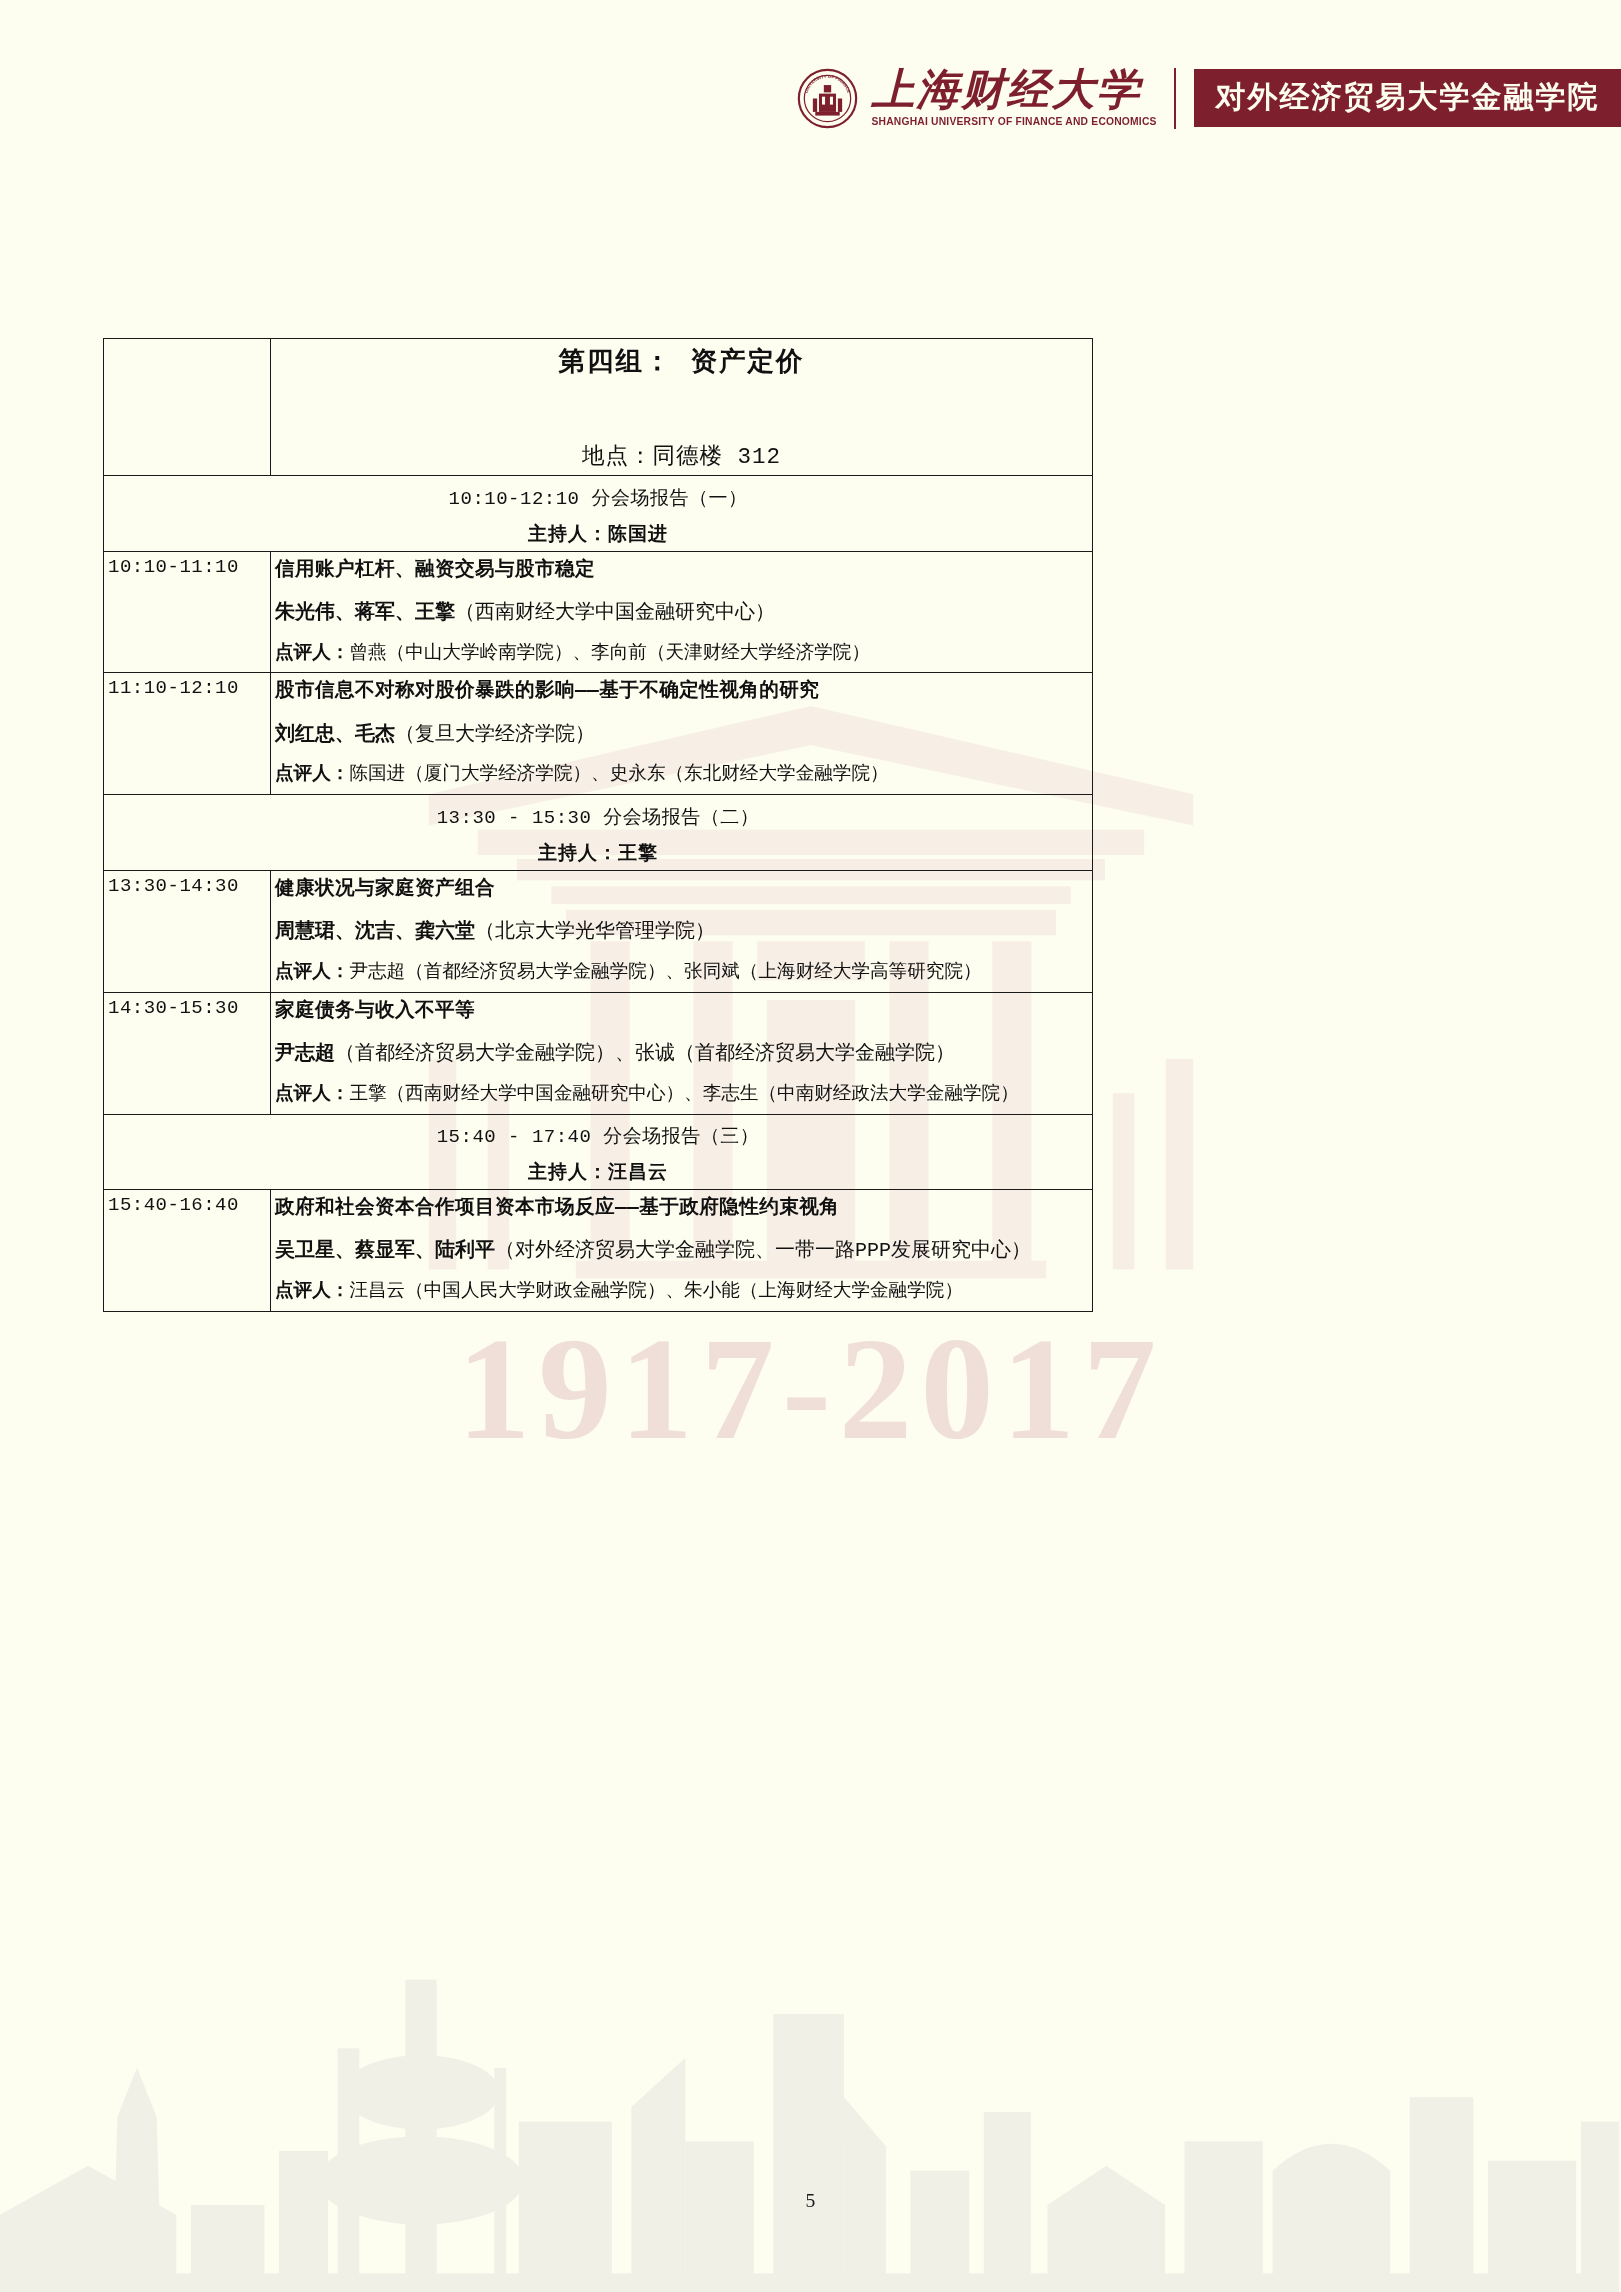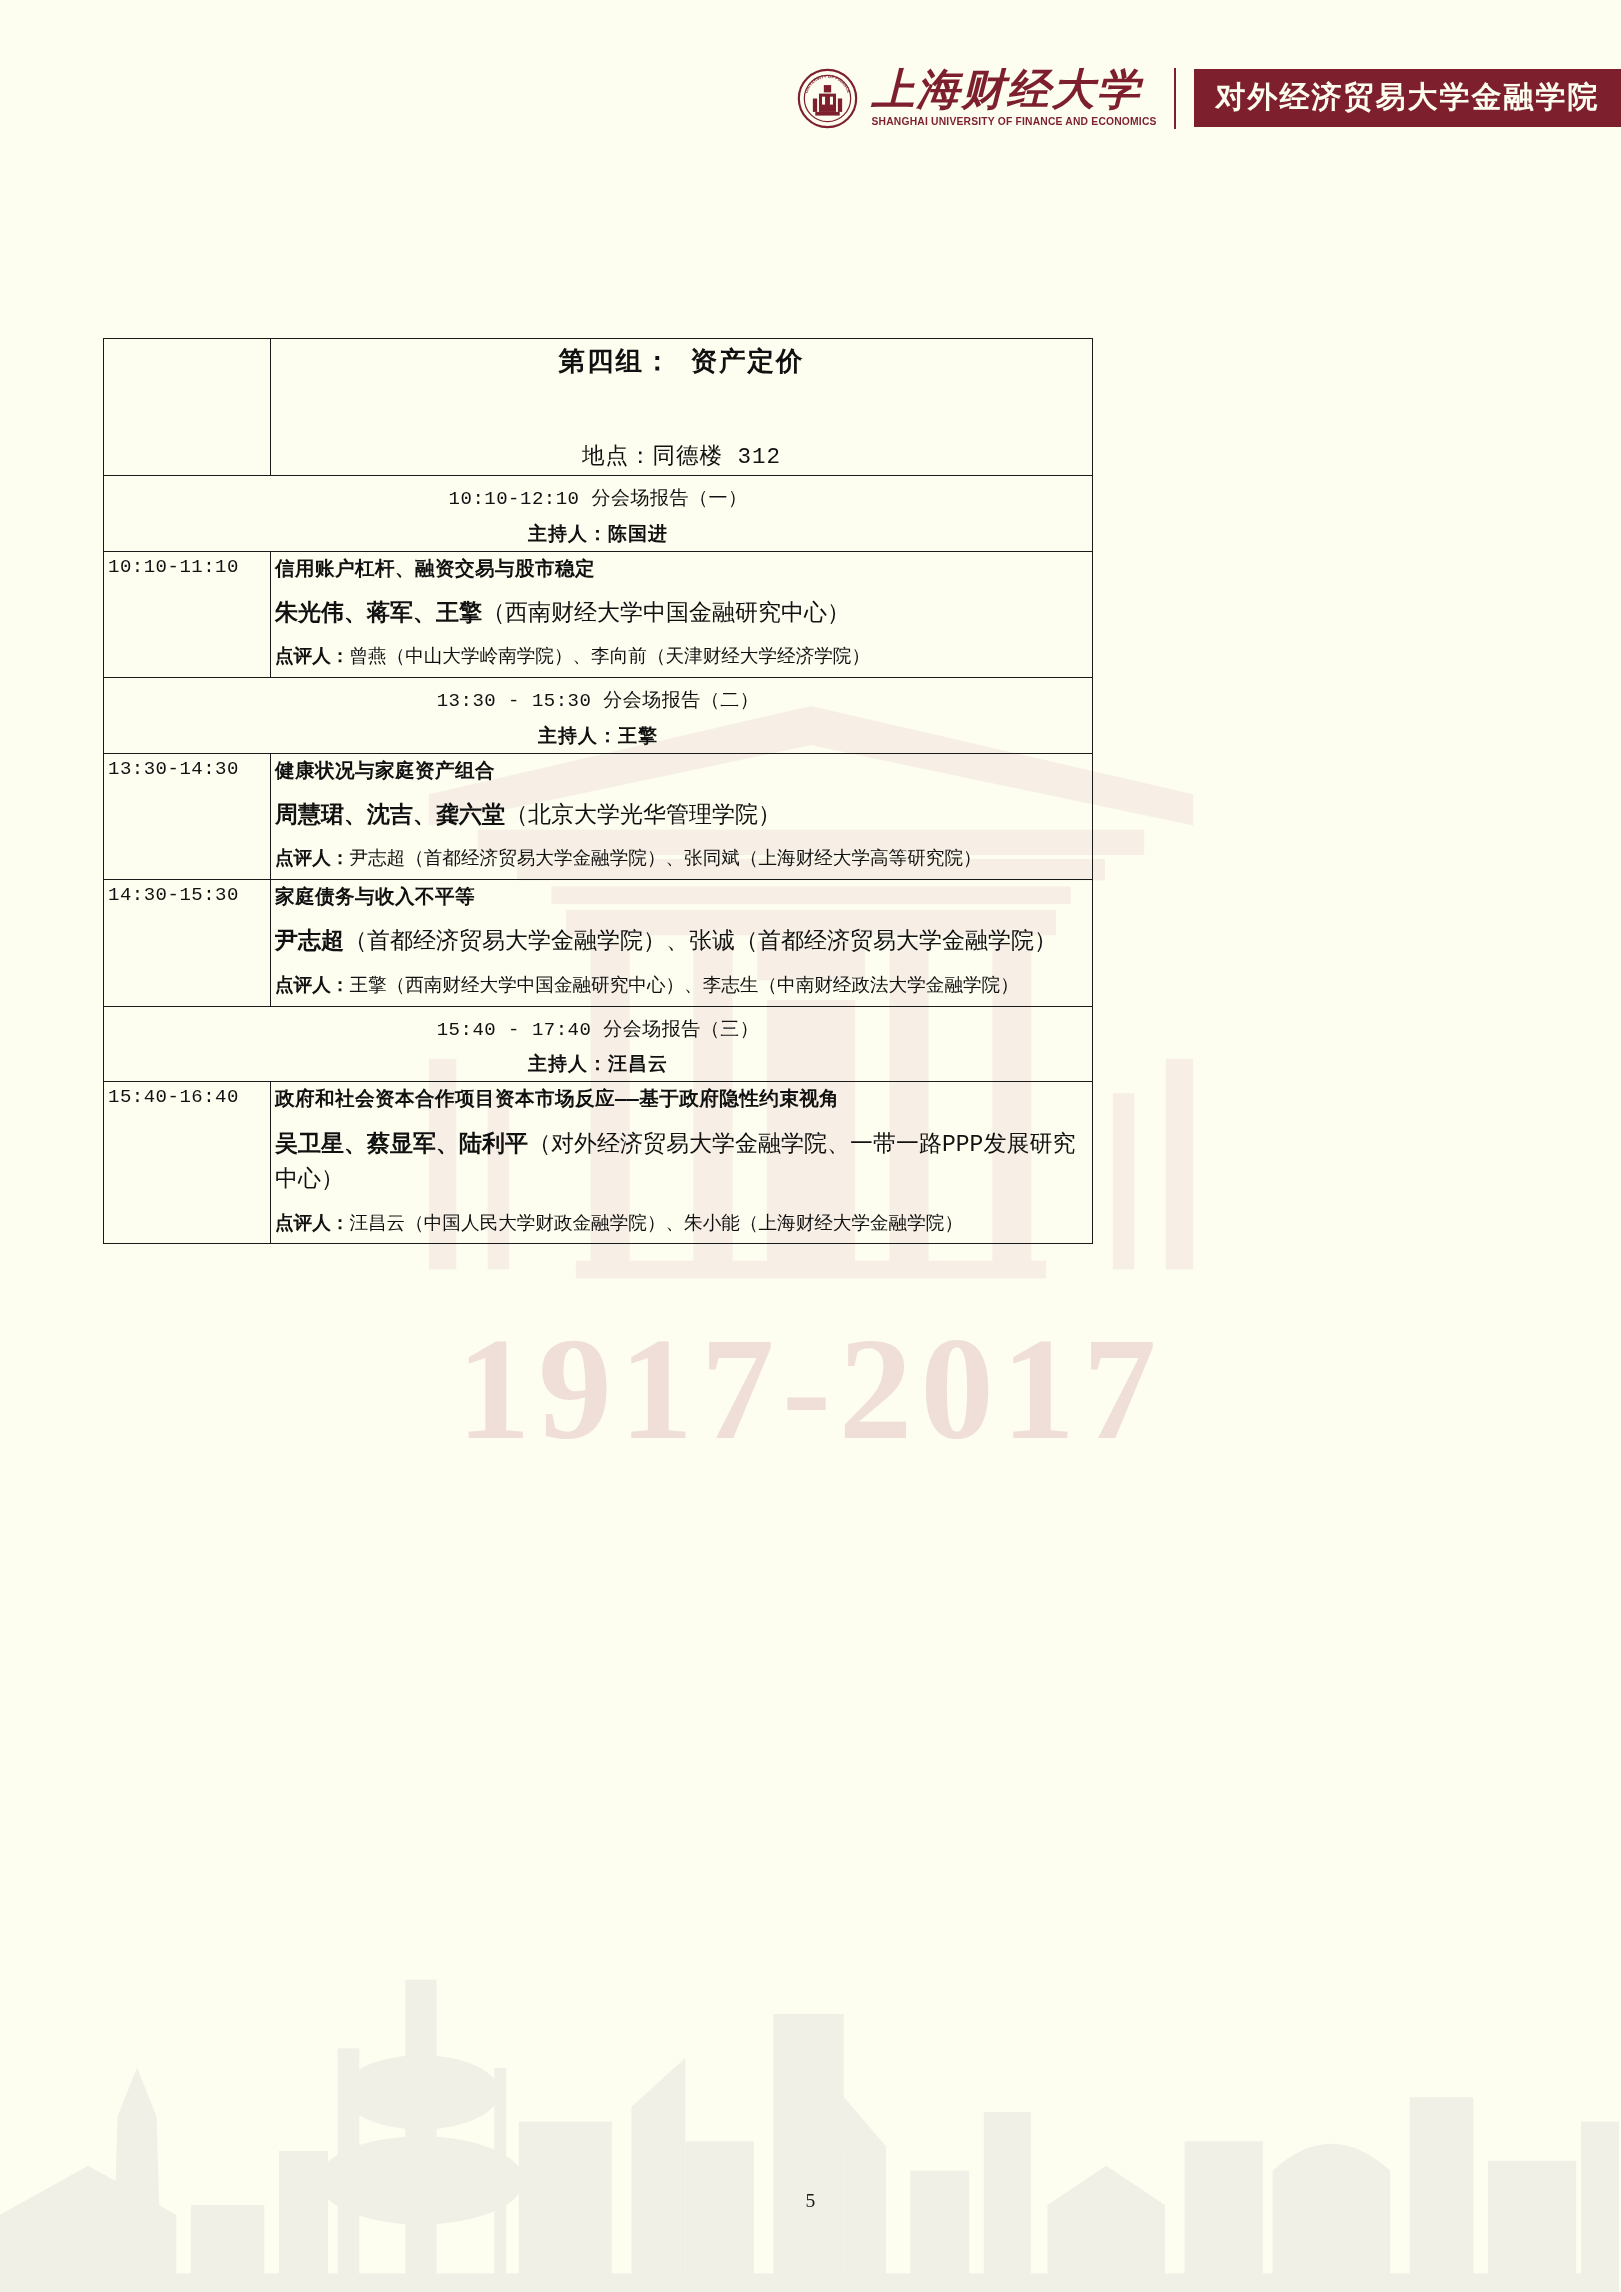--- a/index.html
+++ b/index.html
@@ -172,21 +172,21 @@
   }
   .paper-title {
     font-size: 19.6px;
     font-weight: 700;
     color: #111;
     line-height: 1.5;
     margin-bottom: 11.8px;
     letter-spacing: 0.4px;
   }
   .paper-authors {
-    font-size: 23px;
+    font-size: 20px;
     color: #111;
     line-height: 1.55;
     margin-bottom: 11.8px;
   }
   .paper-authors b { font-weight: 700; }
   .paper-discussants {
     font-size: 18.6px;
     color: #111;
     line-height: 1.55;
   }
@@ -312,20 +312,28 @@
         </td>
       </tr>
       <tr>
         <td class="cell-time">10:10-11:10</td>
         <td class="paper-cell">
           <div class="paper-title">信用账户杠杆、融资交易与股市稳定</div>
           <div class="paper-authors"><b>朱光伟、蒋军、王擎</b><span>（西南财经大学中国金融研究中心）</span></div>
           <div class="paper-discussants"><b>点评人：</b><span>曾燕（中山大学岭南学院）、李向前（天津财经大学经济学院）</span></div>
         </td>
       </tr>
+      <tr>
+        <td class="cell-time">11:10-12:10</td>
+        <td class="paper-cell">
+          <div class="paper-title">股市信息不对称对股价暴跌的影响——基于不确定性视角的研究</div>
+          <div class="paper-authors"><b>刘红忠、毛杰</b><span>（复旦大学经济学院）</span></div>
+          <div class="paper-discussants"><b>点评人：</b><span>陈国进（厦门大学经济学院）、史永东（东北财经大学金融学院）</span></div>
+        </td>
+      </tr>
 
       <tr>
         <td class="session-cell" colspan="2">
           <div class="session-line">13:30 - 15:30 分会场报告（二）</div>
           <div class="session-chair">主持人：王擎</div>
         </td>
       </tr>
       <tr>
         <td class="cell-time">13:30-14:30</td>
         <td class="paper-cell">

